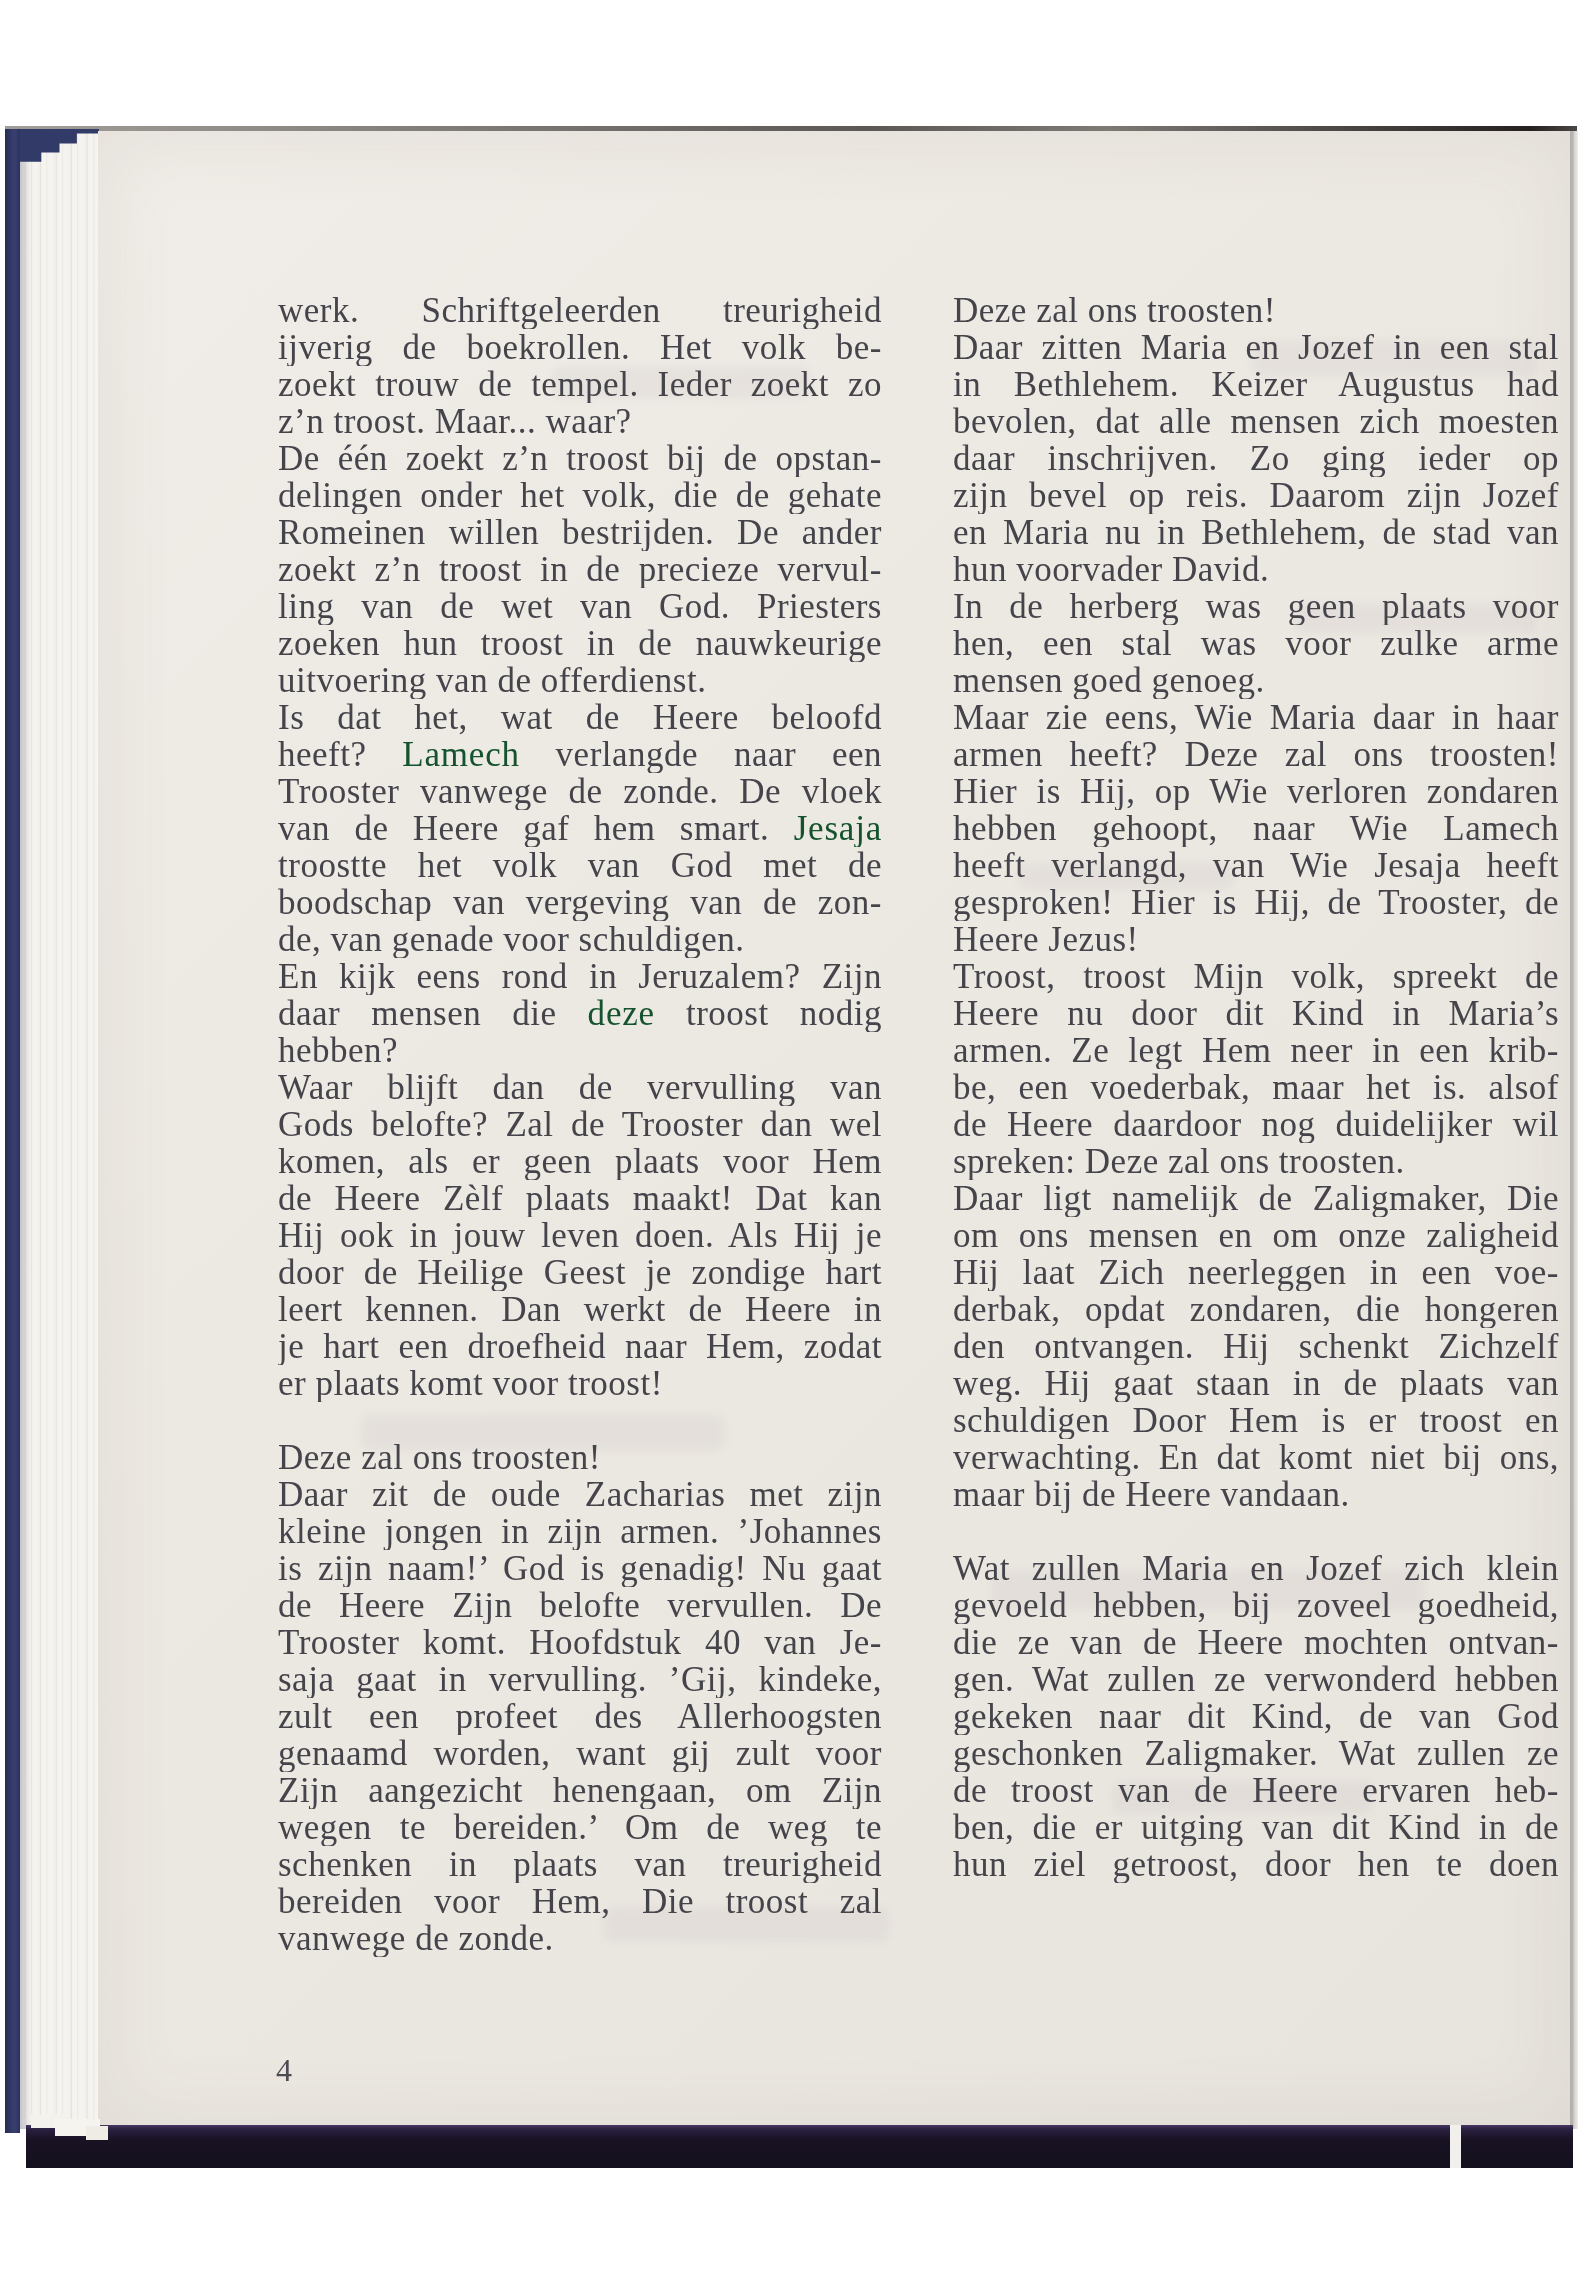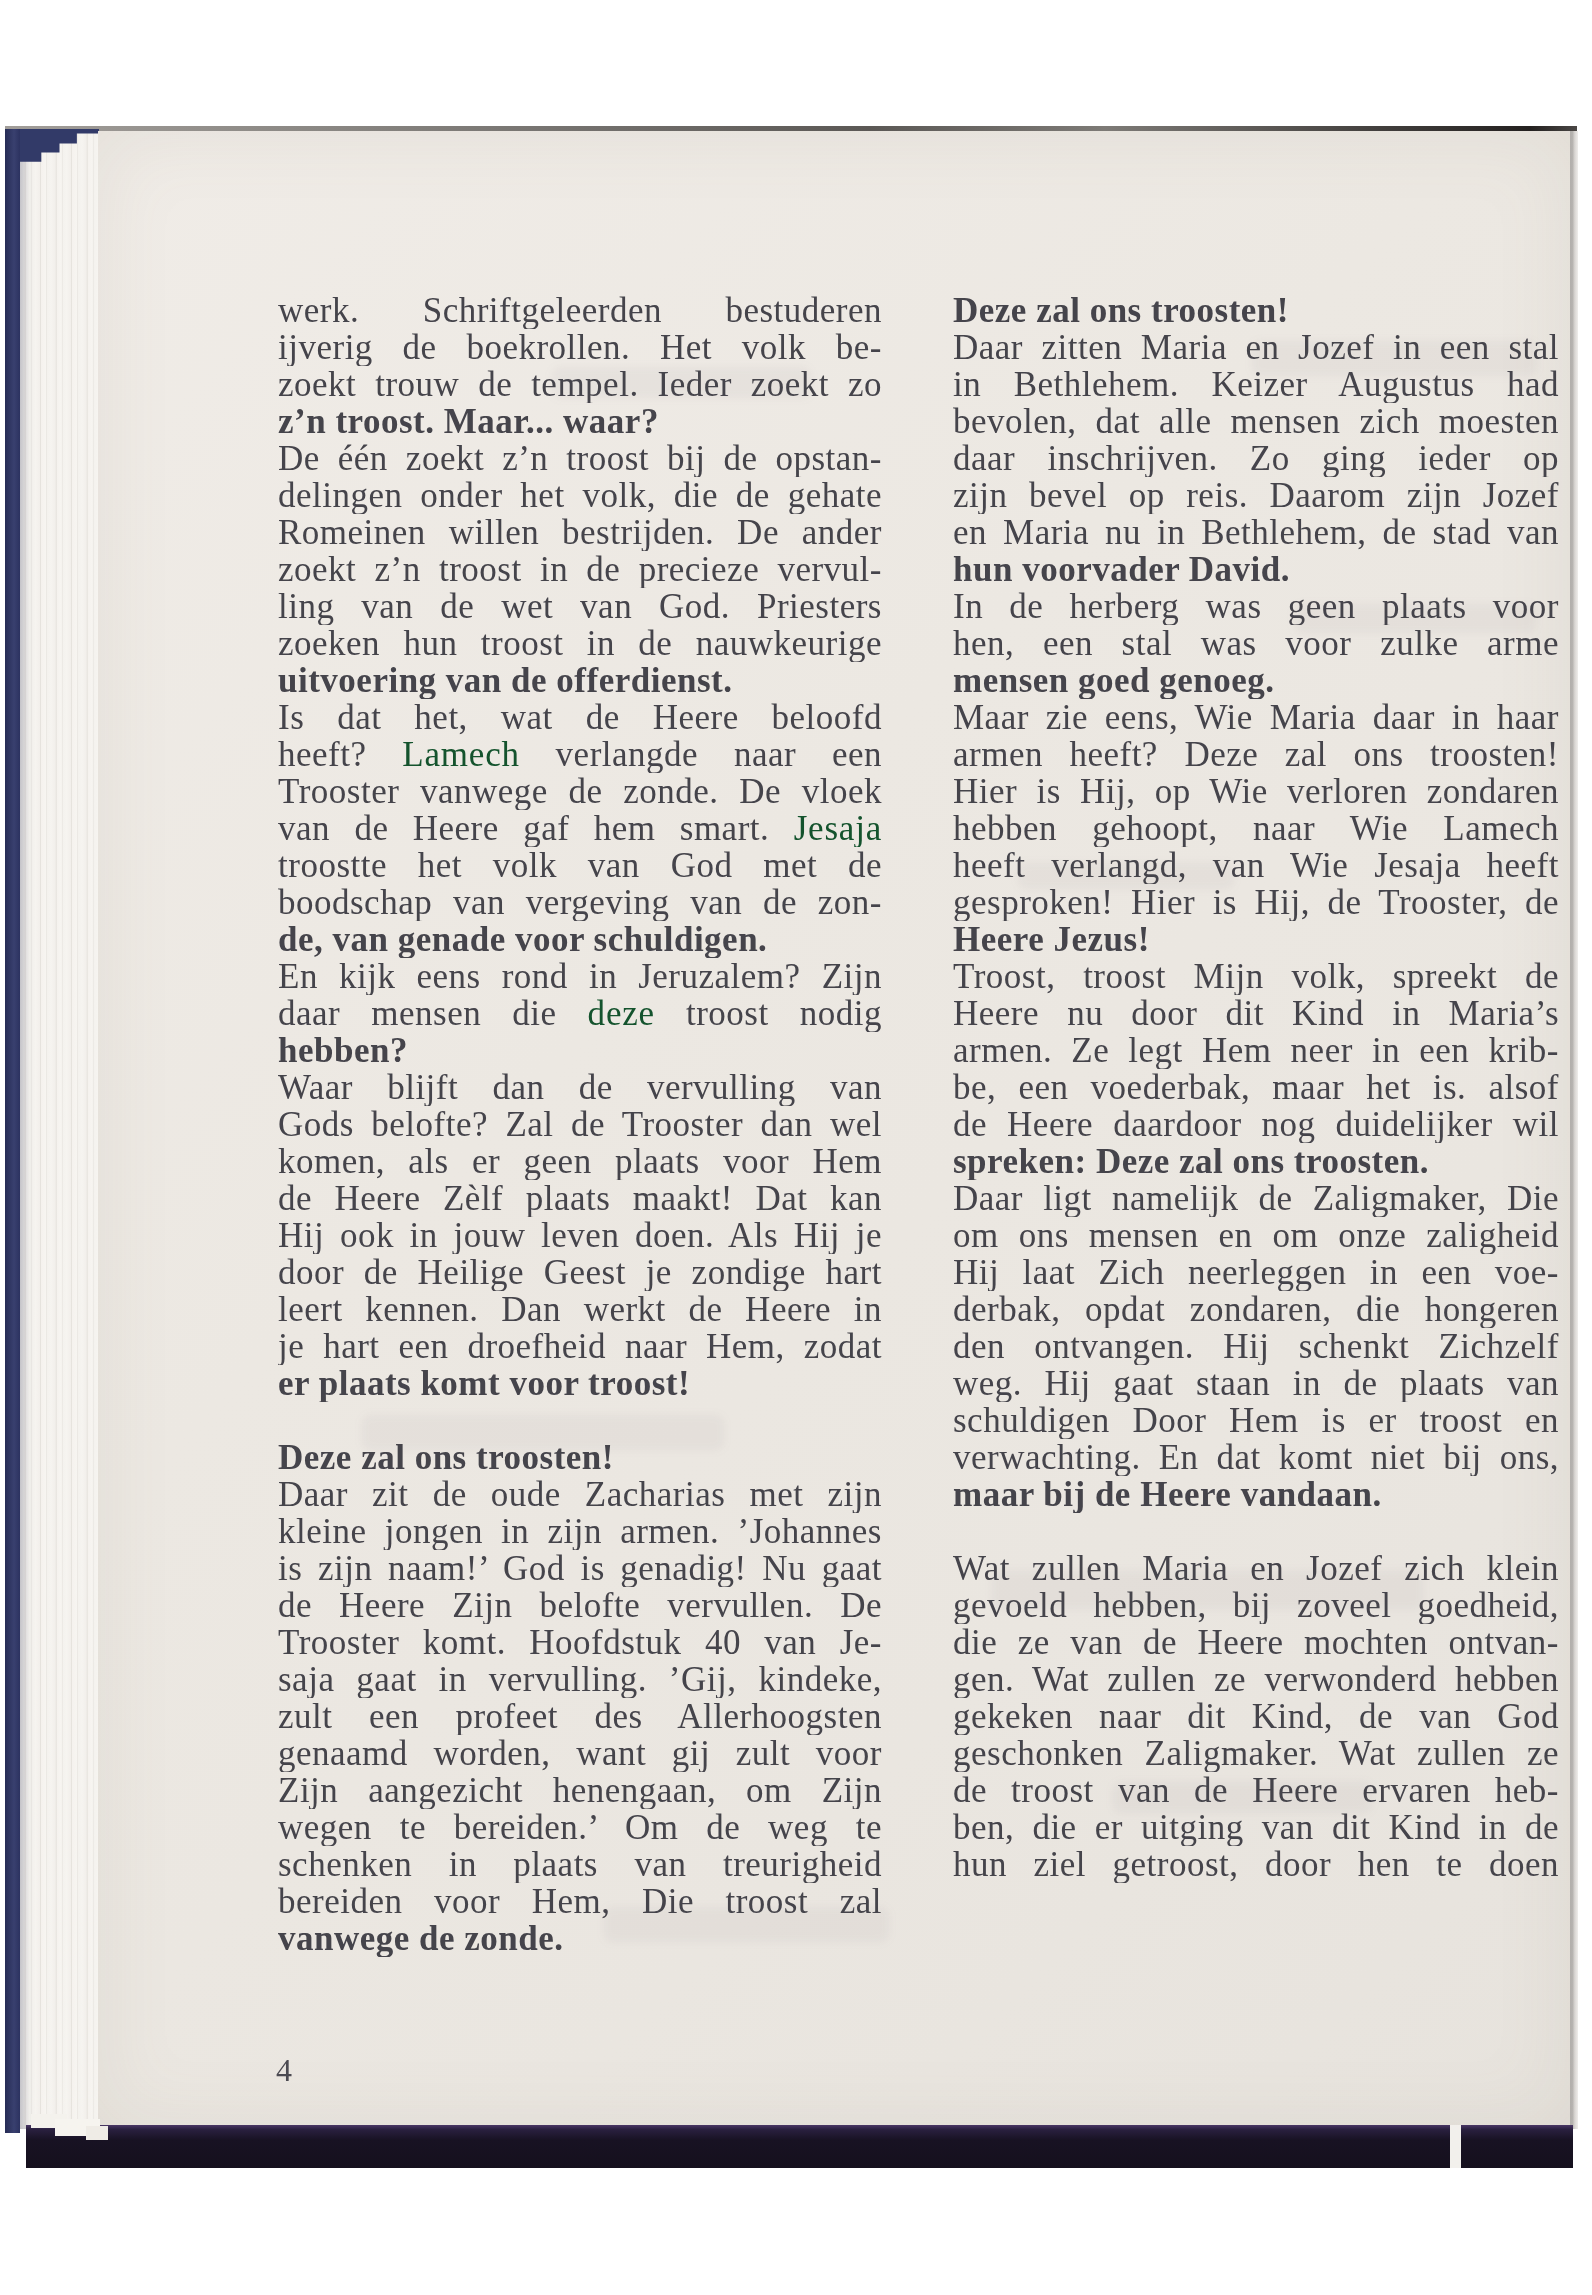--- a/index.html
+++ b/index.html
@@ -34,21 +34,21 @@
   .notch{position:absolute;left:1450px;top:2125px;width:11.2px;height:43px;background:#f2f0ec;}
   .step1{position:absolute;left:31px;top:2114px;width:36px;height:14px;background:#f4f2ed;}
   .step2{position:absolute;left:55px;top:2119px;width:45px;height:17.3px;background:#f6f4ef;}
   .step3{position:absolute;left:86px;top:2126px;width:22.4px;height:14px;background:#efece6;}
 
   
   .col{position:absolute;top:292px;color:#45444b;font-size:35px;line-height:37px;letter-spacing:0.5px;}
   .col-left{left:278px;width:604px;}
   .col-right{left:953px;width:606px;}
   .line{height:37px;overflow:hidden;text-align:justify;text-align-last:justify;}
-  .line.pend{text-align-last:left;font-weight:bold;}
+  .line.pend{text-align-last:left;}
   .line.blank{text-align-last:left;}
   .line .b{font-weight:normal;color:#14532d;letter-spacing:0.8px;}
 
   .pagenum{position:absolute;left:276px;top:2052px;font-size:32px;color:#4c4b52;}
 
   
   .sm{position:absolute;background:rgba(105,98,115,.055);filter:blur(4.3px);border-radius:8.6px;}
   .sm1{left:1251px;top:341px;width:285px;height:35px;}
   .sm2{left:552px;top:367px;width:259px;height:31px;}
   .sm3{left:1294px;top:604px;width:242px;height:29px;}
@@ -74,21 +74,21 @@
 
   <div class="sm sm2"></div>
   <div class="sm sm3"></div>
   <div class="sm sm4"></div>
   <div class="sm sm5"></div>
   <div class="sm sm6"></div>
   <div class="sm sm7"></div>
   <div class="sm sm8"></div>
 
   <div class="col col-left">
-      <div class="line"><span>werk. Schriftgeleerden bestuderen</span></div>
+      <div class="line"><span>werk. Schriftgeleerden treurigheid</span></div>
       <div class="line"><span>ijverig de boekrollen. Het volk be-</span></div>
       <div class="line"><span>zoekt trouw de tempel. Ieder zoekt zo</span></div>
       <div class="line pend"><span>z’n troost. Maar... waar?</span></div>
       <div class="line"><span>De één zoekt z’n troost bij de opstan-</span></div>
       <div class="line"><span>delingen onder het volk, die de gehate</span></div>
       <div class="line"><span>Romeinen willen bestrijden. De ander</span></div>
       <div class="line"><span>zoekt z’n troost in de precieze vervul-</span></div>
       <div class="line"><span>ling van de wet van God. Priesters</span></div>
       <div class="line"><span>zoeken hun troost in de nauwkeurige</span></div>
       <div class="line pend"><span>uitvoering van de offerdienst.</span></div>

